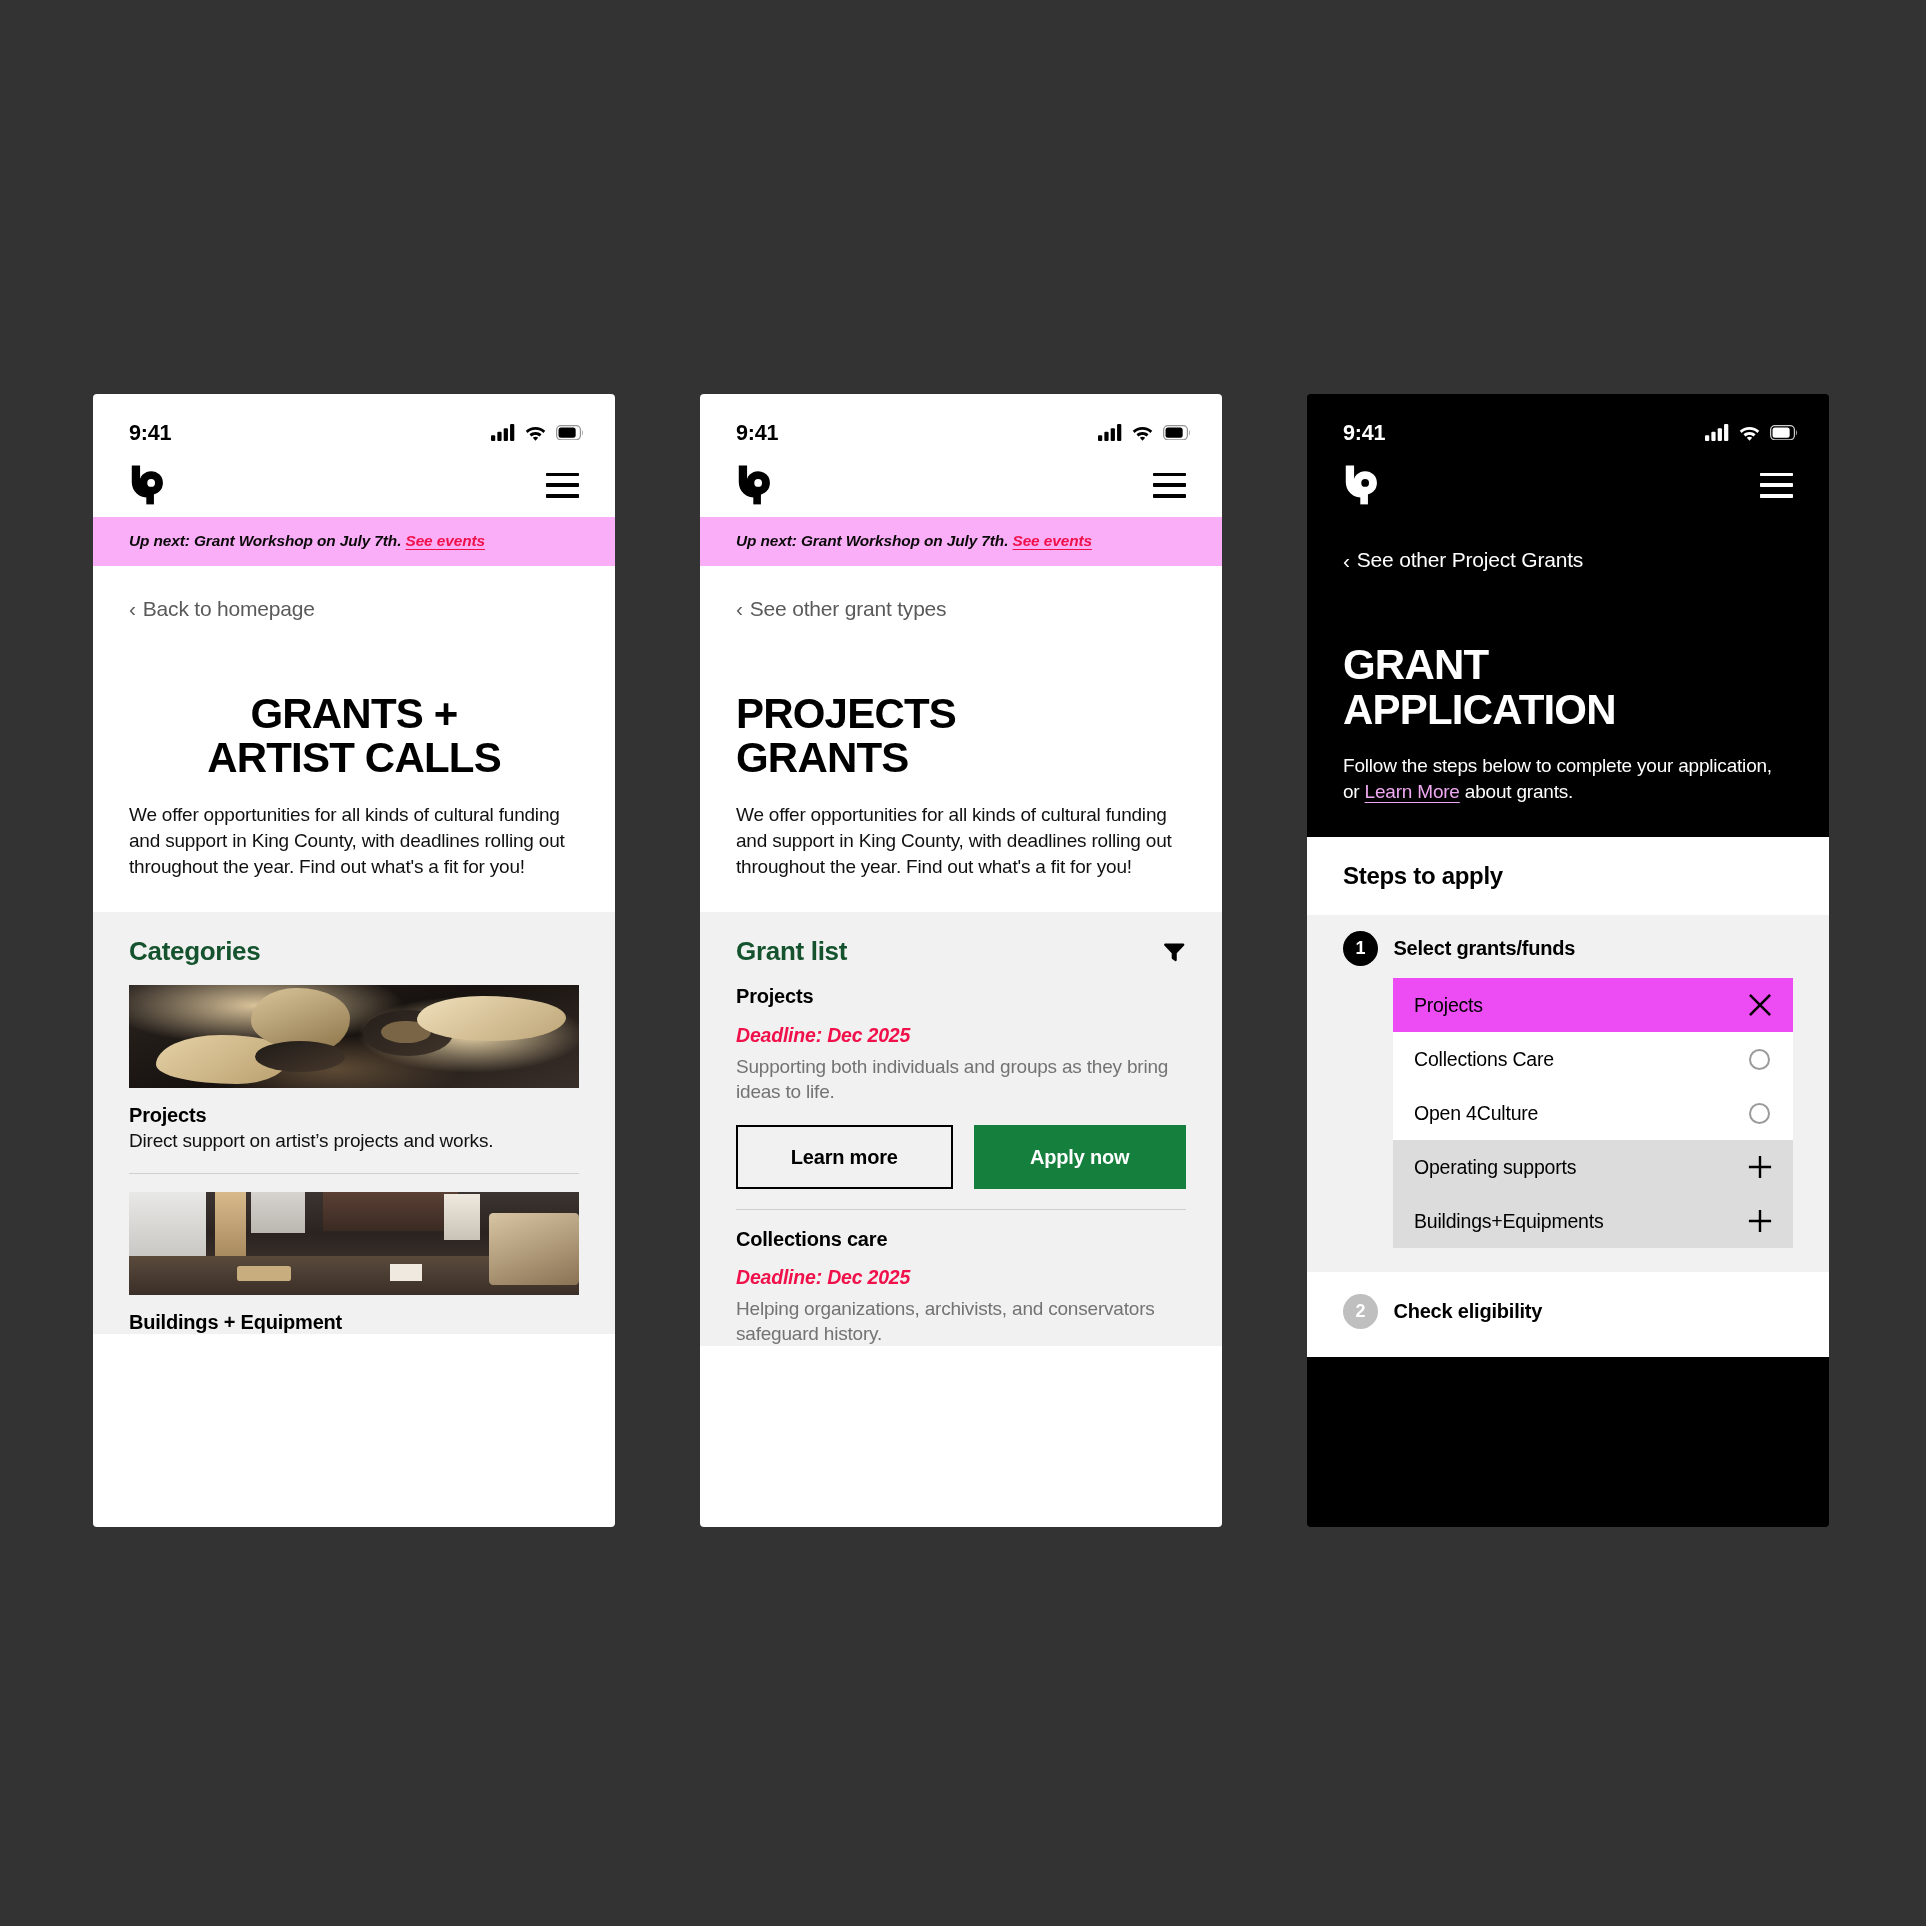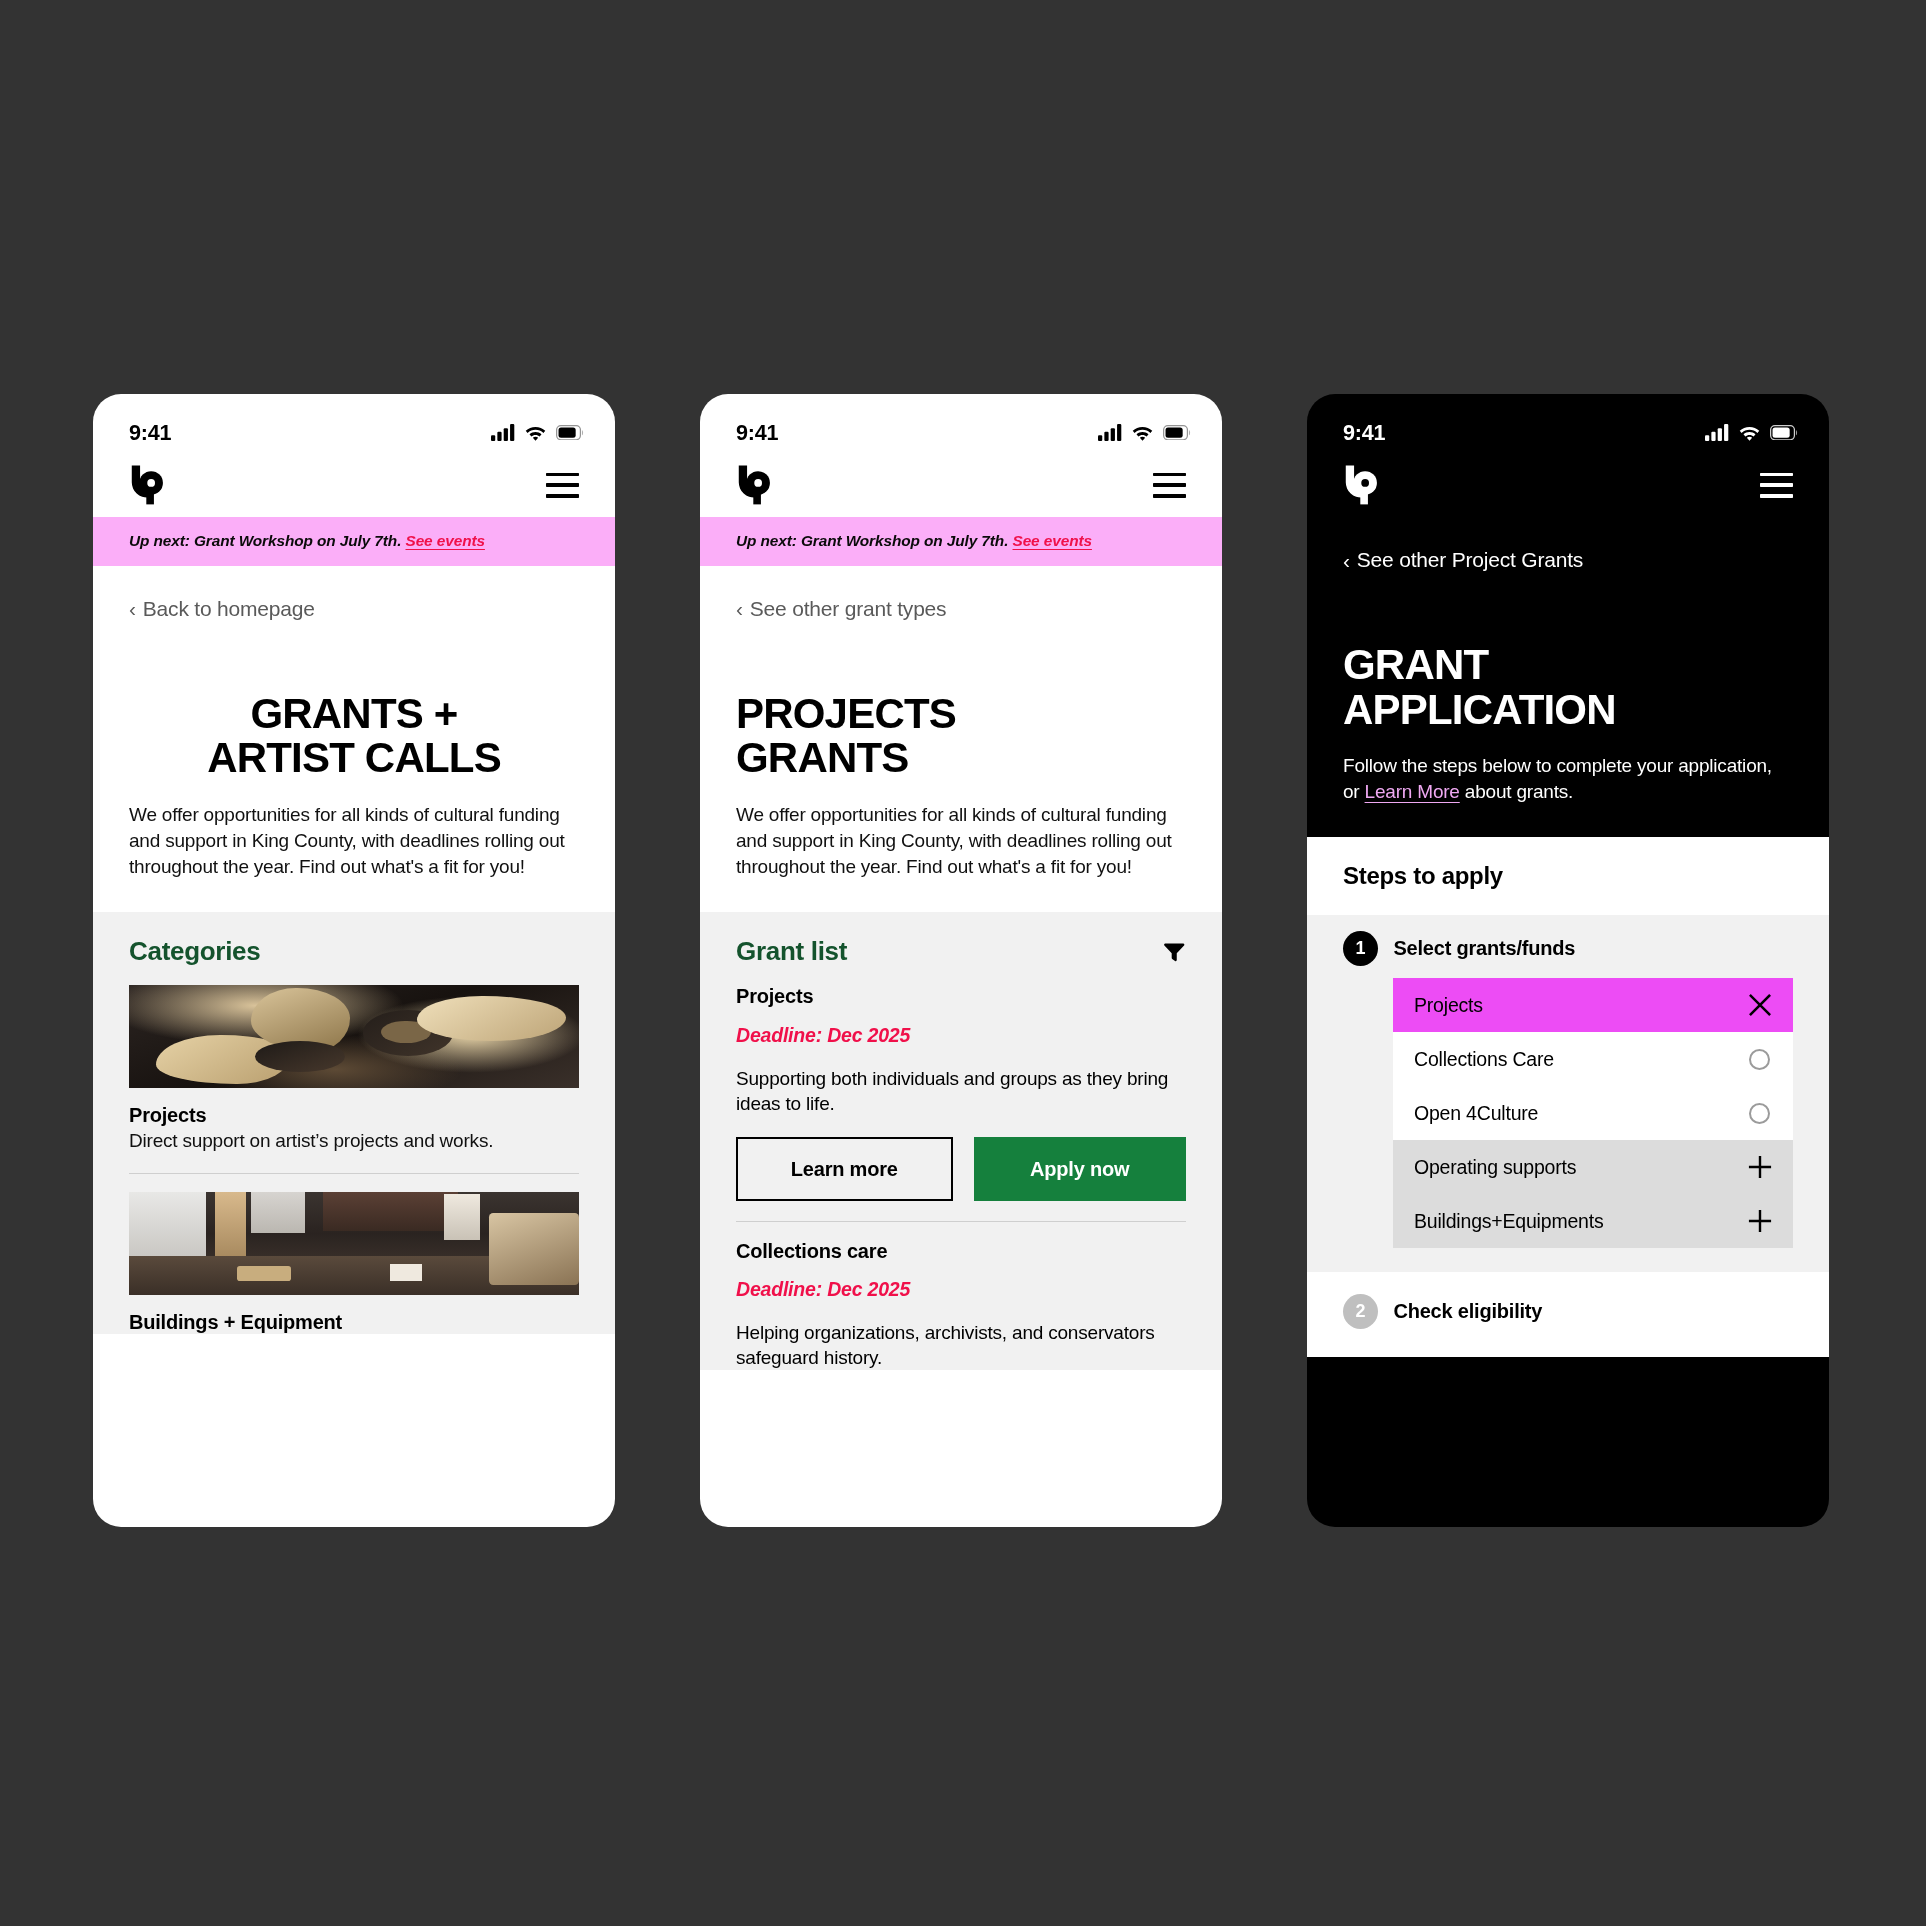--- a/index.html
+++ b/index.html
@@ -10,21 +10,21 @@
     -webkit-font-smoothing:antialiased;
   }
   .canvas { position:relative; width:1926px; height:1926px; }
 
   
   .phone {
     position:absolute;
     width:522px;
     height:1133px;
     top:394px;
-    border-radius:28px;
+    border-radius:4px;
     overflow:hidden;
     background:#ffffff;
   }
   #phone-1 { left:93px; }
   #phone-2 { left:700px; }
   #phone-3 { left:1307px; background:#000000; }
 
   
   .statusbar {
     height:59px;
@@ -155,22 +155,22 @@
     font-size:19.5px;
     font-style:italic;
     font-weight:700;
     color:#F0104A;
     margin-top:15.4px;
     letter-spacing:-0.2px;
   }
   .grant-desc {
     font-size:19px;
     line-height:1.32;
-    color:#000000;
-    margin-top:19px;
+    color:#737373;
+    margin-top:7px;
     letter-spacing:-0.2px;
   }
   .grant-actions { display:flex; gap:21px; margin-top:21px; }
   .btn {
     flex:1;
     height:64px;
     display:flex;
     align-items:center;
     justify-content:center;
     font-size:20px;

